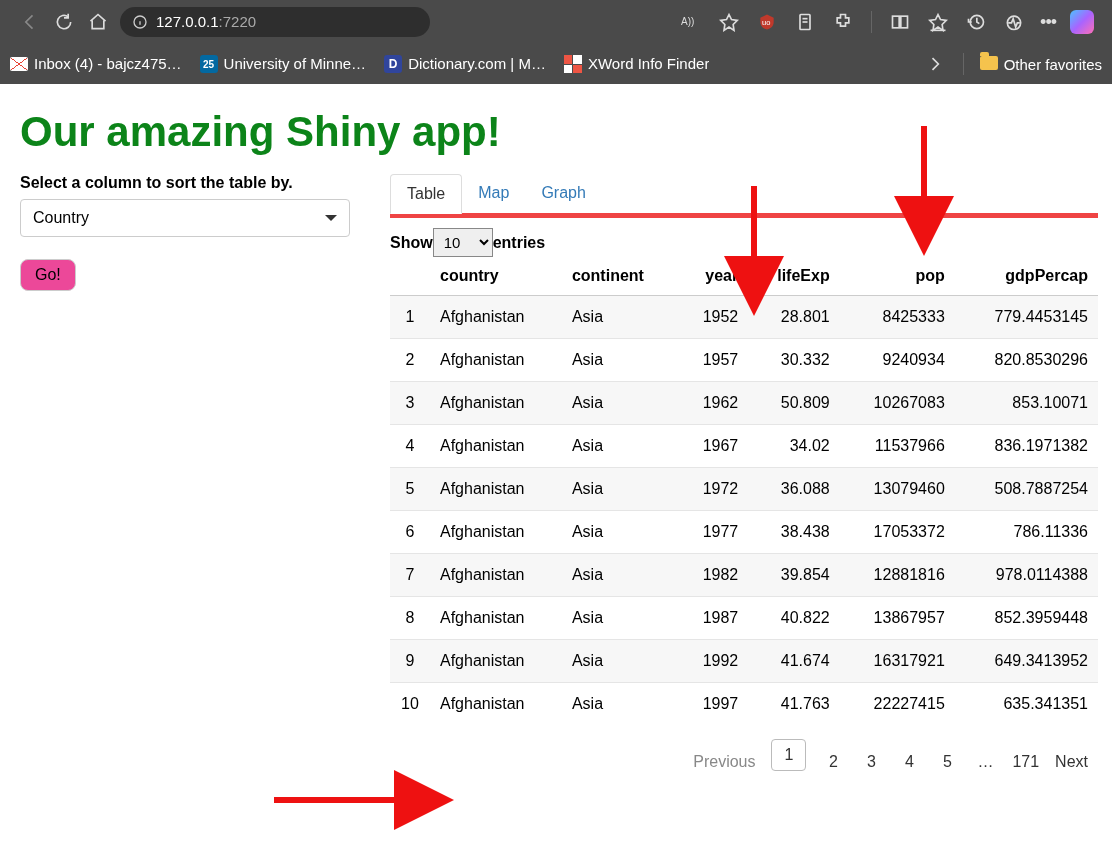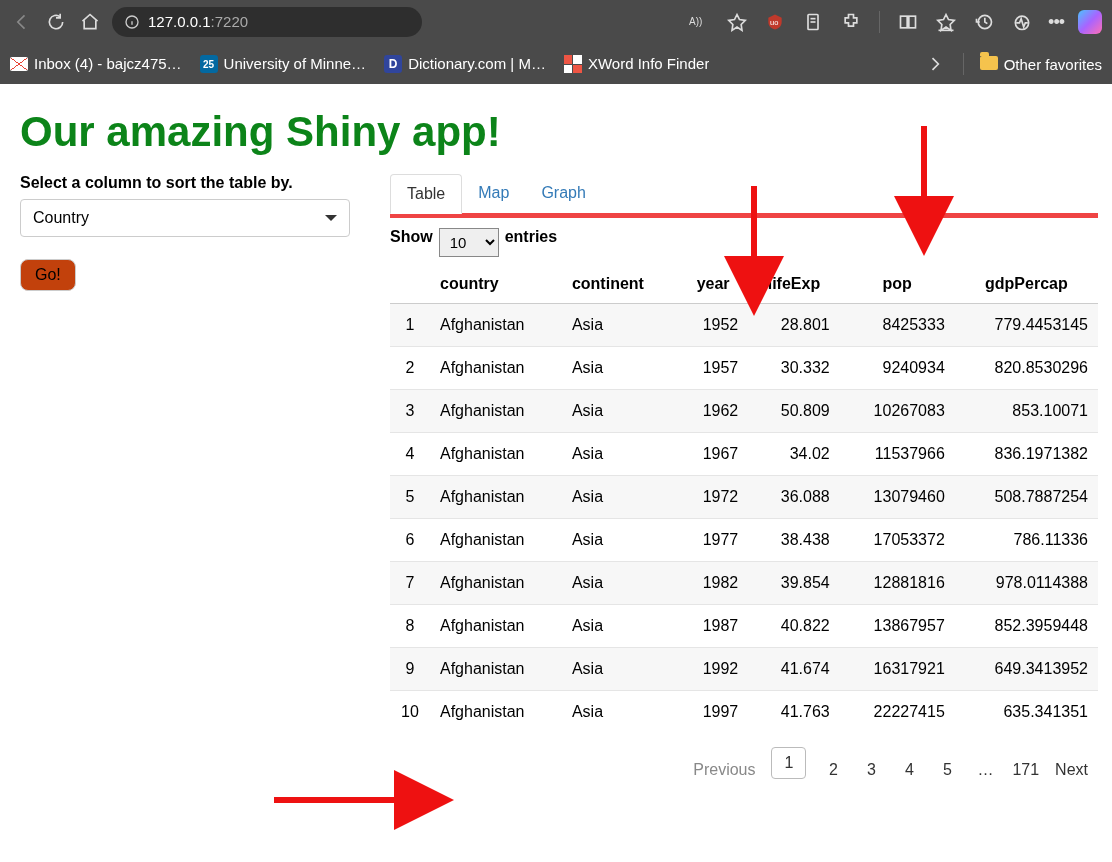--- a/index.html
+++ b/index.html
@@ -1,21 +1,21 @@
 <!DOCTYPE html>
 <html><head>
 <meta charset="utf-8">
 <style>
   * { box-sizing: border-box; }
   html, body { margin:0; padding:0; font-family: "Segoe UI", Arial, sans-serif; }
   body { width:1112px; height:862px; overflow:hidden; background:#fff; position:relative; }
 
   
   .chrome { background:#4a4a4a; color:#e6e6e6; }
-  .toolbar { height:44px; display:flex; align-items:center; gap:10px; padding:0 10px; }
+  .toolbar { height:44px; display:flex; align-items:center; gap:10px; padding:0 18px; }
   .ticon { width:24px; height:24px; display:flex; align-items:center; justify-content:center; color:#ddd; cursor:pointer; flex:0 0 auto; }
   .ticon svg { width:20px; height:20px; stroke:#ddd; fill:none; stroke-width:2; }
   .ticon.disabled svg { stroke:#888; }
   .addr-wrap { flex:0 0 auto; width:310px; height:30px; background:#2e2e2e; border-radius:15px; display:flex; align-items:center; padding:0 12px; gap:8px; }
   .addr-wrap svg { width:16px; height:16px; stroke:#ccc; fill:none; stroke-width:2; }
   .addr-host { color:#fff; font-size:15px; }
   .addr-port { color:#aaa; font-size:15px; }
   .toolbar-right { margin-left:auto; display:flex; align-items:center; gap:14px; }
   .toolbar-right .ticon svg { stroke:#ddd; }
   .sep { width:1px; height:22px; background:#666; margin:0 2px; }
@@ -38,31 +38,31 @@
   .xw-i span:nth-child(2),.xw-i span:nth-child(3){background:#fff;}
 
   
   .page { position:absolute; left:4px; right:4px; top:86px; bottom:0; background:#fff; border-top-left-radius:8px; border-top-right-radius:8px; padding:16px 10px 10px 16px; }
   h1.app { color:#0c8419; font-size:42px; font-weight:800; margin:6px 0 18px 0; }
   .layout { display:flex; gap:20px; align-items:flex-start; }
   .sidebar { width:350px; }
   .lbl { font-weight:700; font-size:16px; display:block; margin-bottom:7px; }
   .sel { width:330px; height:38px; border:1px solid #ccc; border-radius:4px; padding:0 12px; display:flex; align-items:center; justify-content:space-between; font-size:16px; cursor:pointer; }
   .sel-caret { width:0;height:0;border-left:6px solid transparent;border-right:6px solid transparent;border-top:6px solid #333; }
-  .gobtn { margin-top:22px; padding:6px 14px; border:1px solid #ccc; background:#c2410c; border-radius:8px; font-size:16px; cursor:pointer;}
+  .gobtn { margin-top:22px; padding:6px 14px; border:1px solid #ccc; background:#ec4899; border-radius:8px; font-size:16px; cursor:pointer;}
 
   .main { flex:1; }
   .tabs { display:flex; border-bottom:5px solid #ef4444; margin-bottom:10px; }
   .tab { padding:10px 16px; font-size:16px; color:#337ab7; cursor:pointer; }
   .tab.active { color:#333; border:1px solid #ddd; border-bottom:1px solid #fff; border-radius:4px 4px 0 0; margin-bottom:-1px;}
-  .show-line { font-size:16px; display:flex; align-items:flex-start; gap:6px; margin-bottom:8px;}
+  .show-line { font-size:16px; display:flex; align-items:center; }
   .show-line b{ font-weight:700;}
   .show-line select{ padding:4px 6px; font-size:15px; border:1px solid #888;}
   table.dt { width:100%; border-collapse:collapse; font-size:16px; }
-  table.dt th { padding:10px 10px; font-weight:700; border-bottom:1px solid #ccc;}
+  table.dt th { text-align:right; padding:10px 10px; font-weight:700; border-bottom:1px solid #ccc;}
   table.dt th.l { text-align:left;}
   table.dt td { text-align:right; padding:12px 10px; border-top:1px solid #e5e5e5;}
   table.dt td.l { text-align:left;}
   table.dt td.idx{ text-align:center; width:40px;}
   table.dt tr.odd td{ background:#f7f7f7;}
   .pager { display:flex; gap:16px; align-items:flex-end; justify-content:flex-end; padding:14px 10px 0 0; font-size:16px; }
   .pager .pg { color:#333; cursor:pointer; min-width:22px; text-align:center;}
   .pager .pg.disabled{ color:#888;}
   .pager .pg.active{ border:1px solid #bbb; border-radius:4px; padding:6px 12px;}
 

